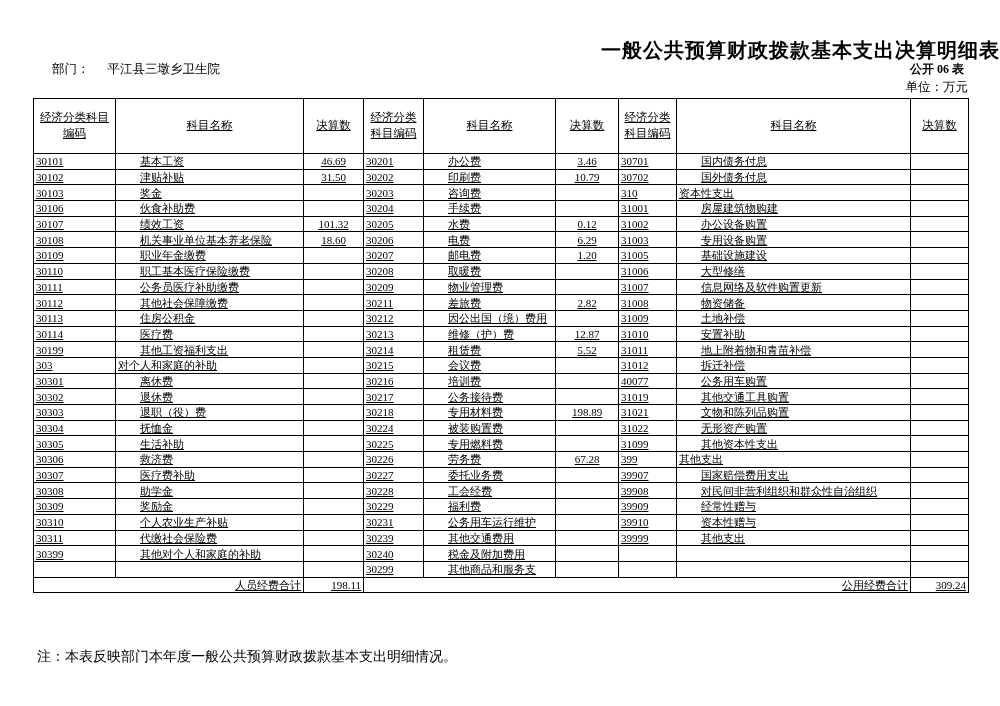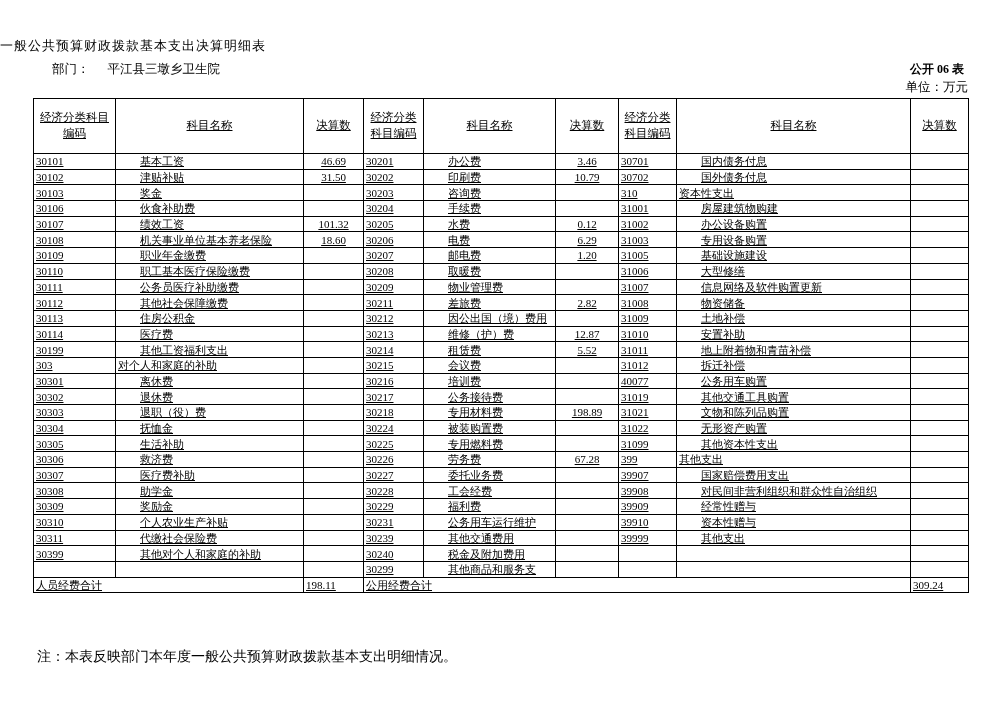--- a/index.html
+++ b/index.html
@@ -2,22 +2,22 @@
 <html><head>
 <meta charset="utf-8">
 <style>
   html,body{margin:0;padding:0;background:#888;}
   *{box-sizing:border-box;}
   .page{
     position:relative;width:1000px;height:706px;background:#ffffff;color:#000;
     font-family:"Liberation Serif","DejaVu Serif",serif;margin:0 auto;overflow:hidden;
   }
   .title{
-    position:absolute;top:37px;left:0;width:100%;text-align:left;
-    font-size:13px;font-weight:normal;letter-spacing:1px;
+    position:absolute;top:37px;left:0;width:100%;text-align:right;
+    font-size:20px;font-weight:bold;letter-spacing:1px;
   }
   .dept-line{position:absolute;top:61px;left:52px;font-size:12.5px;}
   .dept-line .dept-value{margin-left:18px;}
   .table-code{position:absolute;top:61px;right:36px;font-size:12px;font-weight:bold;}
   .unit-line{position:absolute;top:79px;right:32px;font-size:12.5px;}
   table.budget{
     position:absolute;top:98px;left:33px;width:935px;
     border-collapse:collapse;table-layout:fixed;
     border:1.5px solid #000;
     text-decoration:underline;
@@ -32,21 +32,21 @@
   th.h-narrow{padding:0 9px;}
   table.budget tbody td{
     height:15.7px;font-size:11px;line-height:14px;
     padding:0 2px;white-space:nowrap;vertical-align:middle;
   }
   td.code{padding-left:5px;text-align:left;}
   td.name{padding-left:6px;text-align:left;}
   td.name.child{padding-left:24px;}
   td.val{text-align:center;}
   tr.totals td{
-    height:18px;font-size:11px;line-height:16px;text-align:left;
+    height:18px;font-size:11px;line-height:16px;text-align:right;
     border-top:1.5px solid #000;white-space:nowrap;
   }
   .note{position:absolute;top:648px;left:37px;font-size:14px;}
 </style>
 </head>
 <body>
 
 <div class="page">
 
   <div class="title">一般公共预算财政拨款基本支出决算明细表</div>

